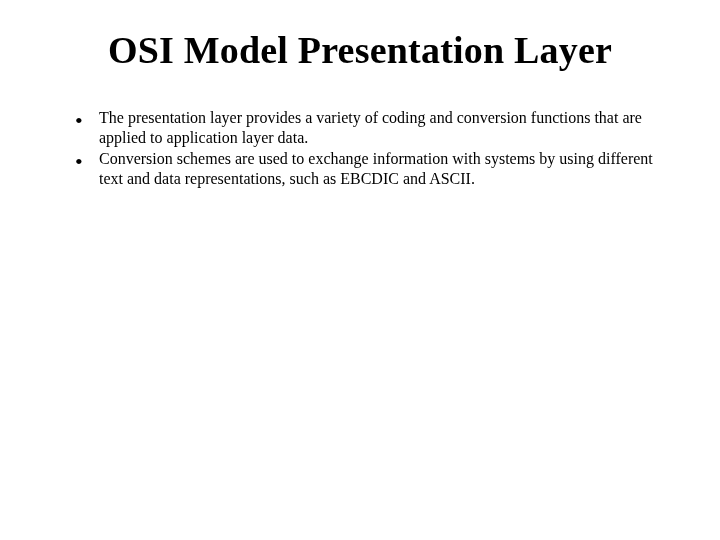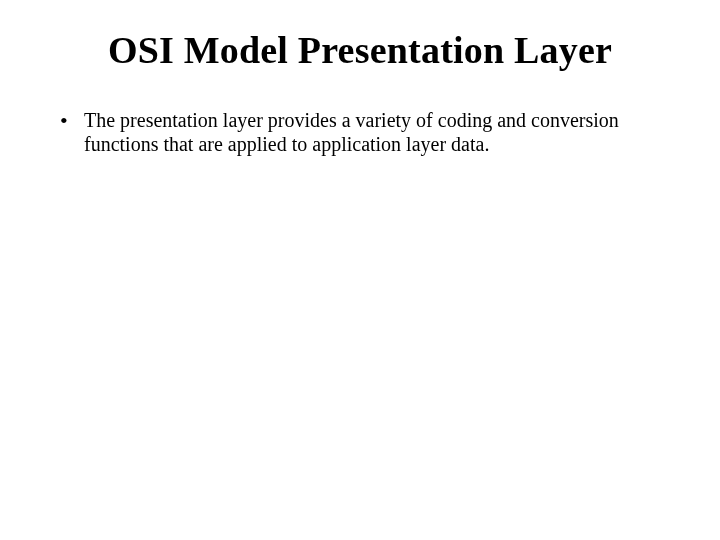--- a/index.html
+++ b/index.html
@@ -17,32 +17,34 @@
     text-align: center;
     margin-bottom: 36px;
     letter-spacing: 0.2px;
   }
   .bullets {
     list-style: none;
     padding-left: 36px;
   }
   .bullets li {
     position: relative;
-    font-size: 20px;
+    font-size: 16px;
     line-height: 1.22;
     margin-bottom: 2px;
+    margin-left: 15px;
   }
   .bullets li::before {
     content: "•";
     position: absolute;
     left: -24px;
     top: 0;
     font-size: 22px;
   }
 </style>
 </head>
 <body>
 
 <h1 class="title">OSI Model Presentation Layer</h1>
 
 <ul class="bullets">
   <li>The presentation layer provides a variety of coding and conversion functions that are applied to application layer data.</li>
+  <li>Conversion schemes are used to exchange information with systems by using different text and data representations, such as EBCDIC and ASCII.</li>
 </ul>
 
 </body></html>

